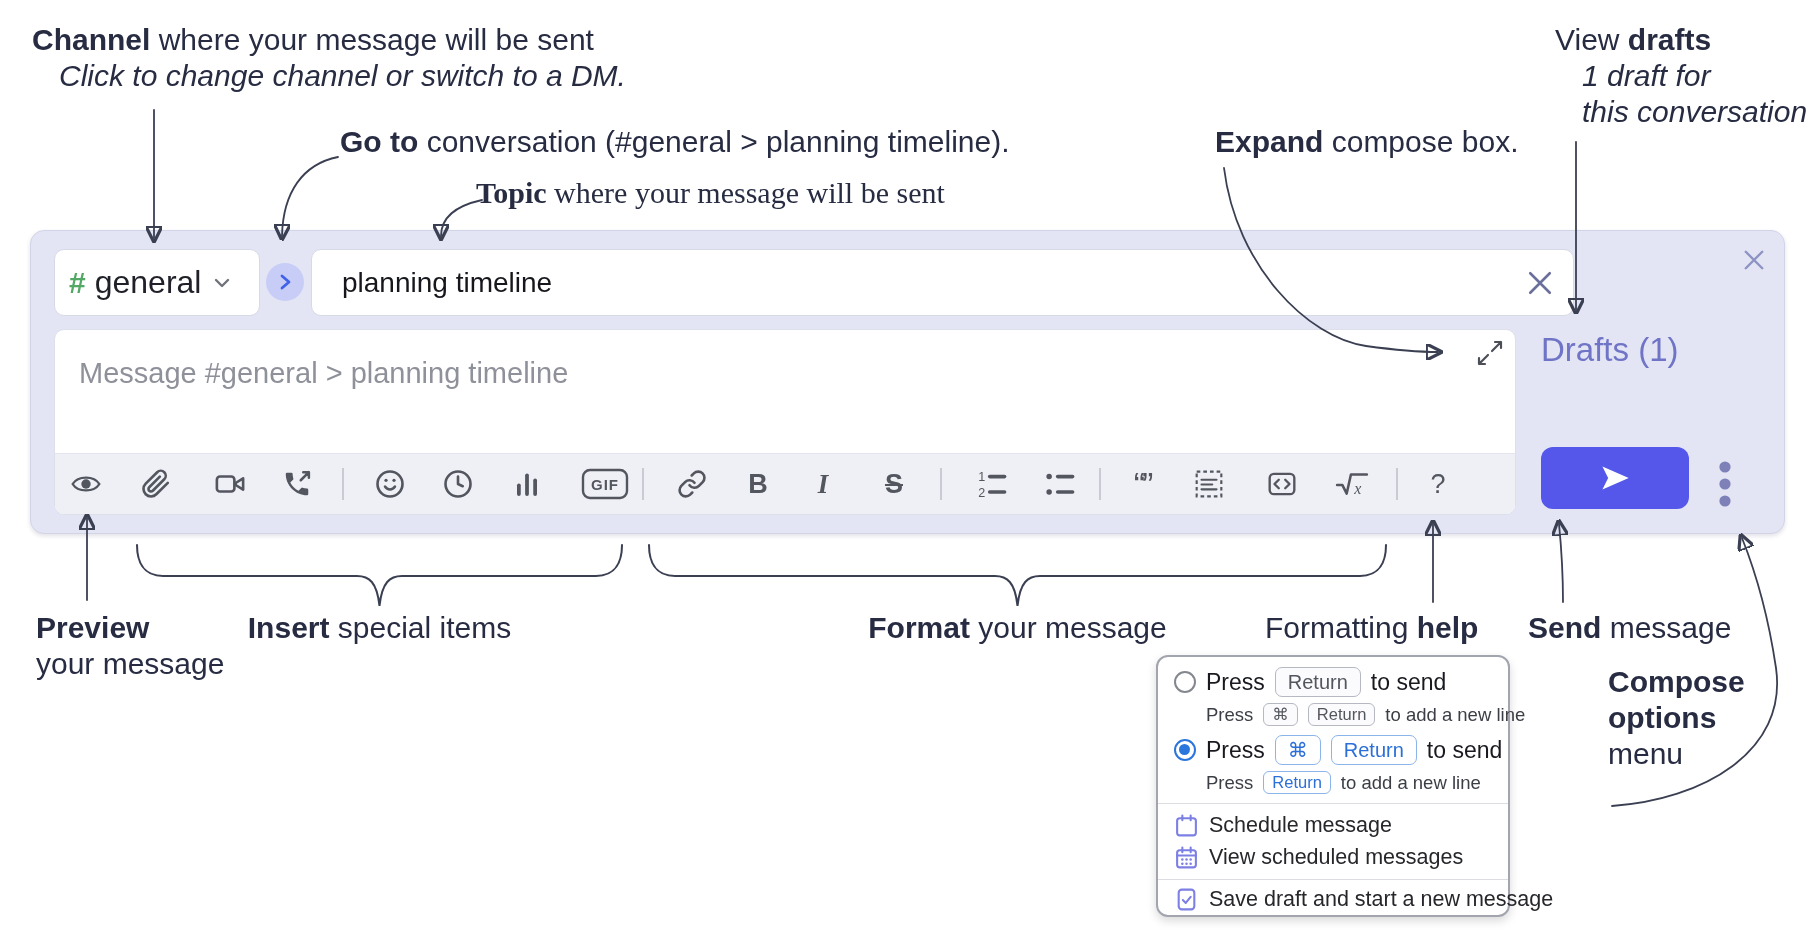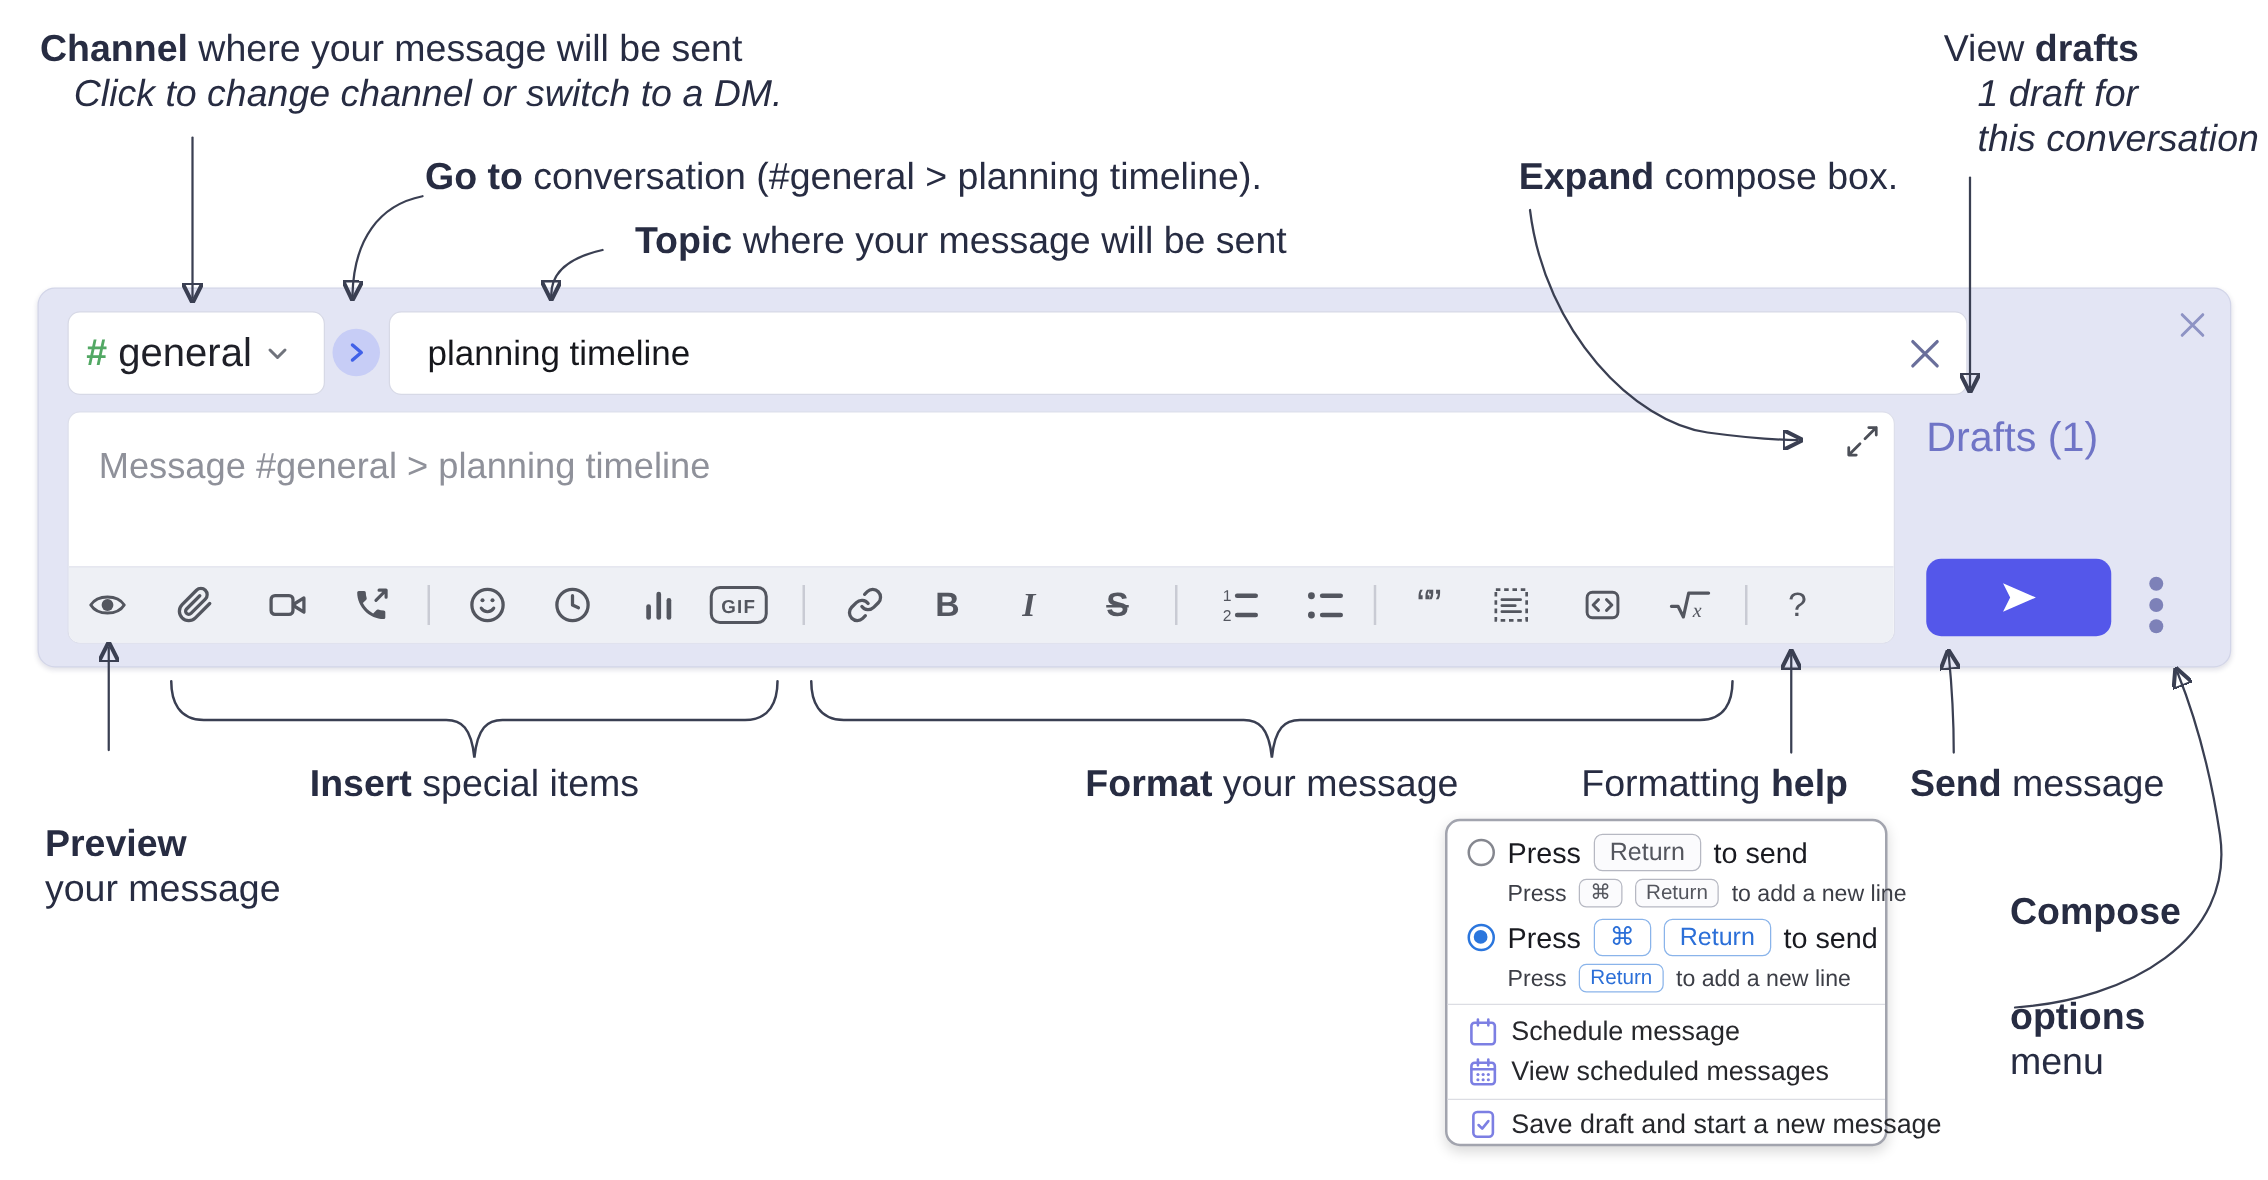--- a/index.html
+++ b/index.html
@@ -1,20 +1,20 @@
 <!DOCTYPE html>
 <html><head>
 <meta charset="utf-8">
 <style>
   html,body{margin:0;padding:0;background:#fff;}
   .canvas{position:relative;width:1814px;height:944px;background:#fff;overflow:hidden;
           font-family:"Liberation Sans",sans-serif;color:#272c42;}
   
   .ann{position:absolute;font-size:30px;line-height:36px;color:#272c42;white-space:nowrap;}
-  .ann .b{font-weight:700;margin-top:48px;}
+  .ann .b{font-weight:700;}
   .ann .i{font-style:italic;margin-left:27px;}
   .ann.center{text-align:center;white-space:nowrap;}
   
   .overlay{position:absolute;left:0;top:0;z-index:6;pointer-events:none;}
   .overlay path,.overlay line{stroke:#3a3f52;stroke-width:1.8;fill:none;stroke-linecap:round;}
   .overlay .brace{stroke-width:2;}
   
   .composer{position:absolute;left:30px;top:230px;width:1753px;height:302px;background:#e3e5f4;
             border:1px solid #d2d5e8;border-radius:14px;box-shadow:0 2px 4px rgba(40,45,90,.14);z-index:1;}
   .chanbox{position:absolute;left:23px;top:18px;width:206px;height:67px;background:#fff;
@@ -95,21 +95,21 @@
     <path class="brace" d="M649,545 C649,561 655,576 675,576 L995,576 C1007,576 1015,582 1017.5,606 C1020,582 1028,576 1040,576 L1360,576 C1380,576 1386,561 1386,545"></path>
   </svg>
 
   <div class="ann" style="left:32px;top:22px;">
     <div><span class="b">Channel</span><span> where your message will be sent</span></div>
     <div class="i">Click to change channel or switch to a DM.</div>
   </div>
   <div class="ann" style="left:340px;top:124px;">
     <span class="b">Go to</span><span> conversation (#general &gt; planning timeline).</span>
   </div>
-  <div class="ann" style="left:508px;top:175px;">
+  <div class="ann" style="left:476px;top:175px;font-family:Liberation Serif, serif;">
     <span class="b">Topic</span><span> where your message will be sent</span>
   </div>
   <div class="ann" style="left:1215px;top:124px;">
     <span class="b">Expand</span><span> compose box.</span>
   </div>
   <div class="ann" style="left:1555px;top:22px;">
     <div><span>View </span><span class="b">drafts</span></div>
     <div class="i">1 draft for</div>
     <div class="i">this conversation</div>
   </div>
@@ -214,21 +214,21 @@
         </div>
         <div class="tbtn" style="left:454px">
           <svg width="30" height="30" viewBox="0 0 24 24">
             <g stroke="#53565f" stroke-width="3" stroke-linecap="round">
               <line x1="5.5" y1="20" x2="5.5" y2="13"></line>
               <line x1="12" y1="20" x2="12" y2="5"></line>
               <line x1="18.5" y1="20" x2="18.5" y2="9"></line>
             </g>
           </svg>
         </div>
-        <div class="tbtn" style="left:506px;width:59px">
+        <div class="tbtn" style="left:520px;width:59px">
           <svg width="48" height="34" viewBox="0 0 48 34">
             <rect x="2" y="3" width="44" height="28" rx="7" fill="none" stroke="#53565f" stroke-width="2.4"></rect>
             <text x="24" y="23" text-anchor="middle" font-size="15" font-weight="bold" letter-spacing="1" fill="#53565f" font-family="Liberation Sans, sans-serif">GIF</text>
           </svg>
         </div>
         <div class="tdiv" style="left:587px"></div>
         <div class="tbtn" style="left:619px">
           <svg width="30" height="30" viewBox="0 0 24 24">
             <g fill="none" stroke="#53565f" stroke-width="2.1" stroke-linecap="round" stroke-linejoin="round">
               <path d="M10 13a5 5 0 0 0 7.54.54l3-3a5 5 0 0 0-7.07-7.07l-1.72 1.71"></path>

